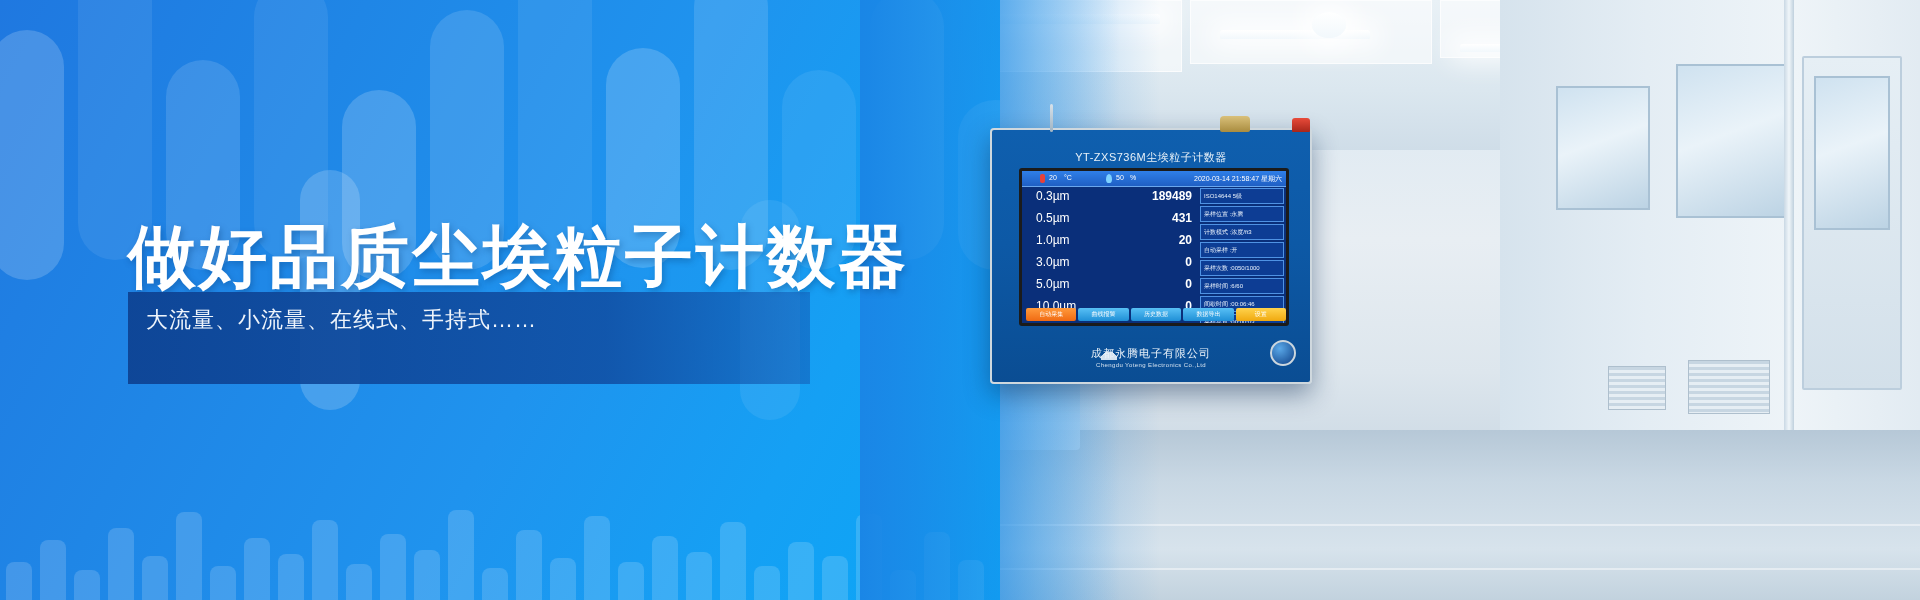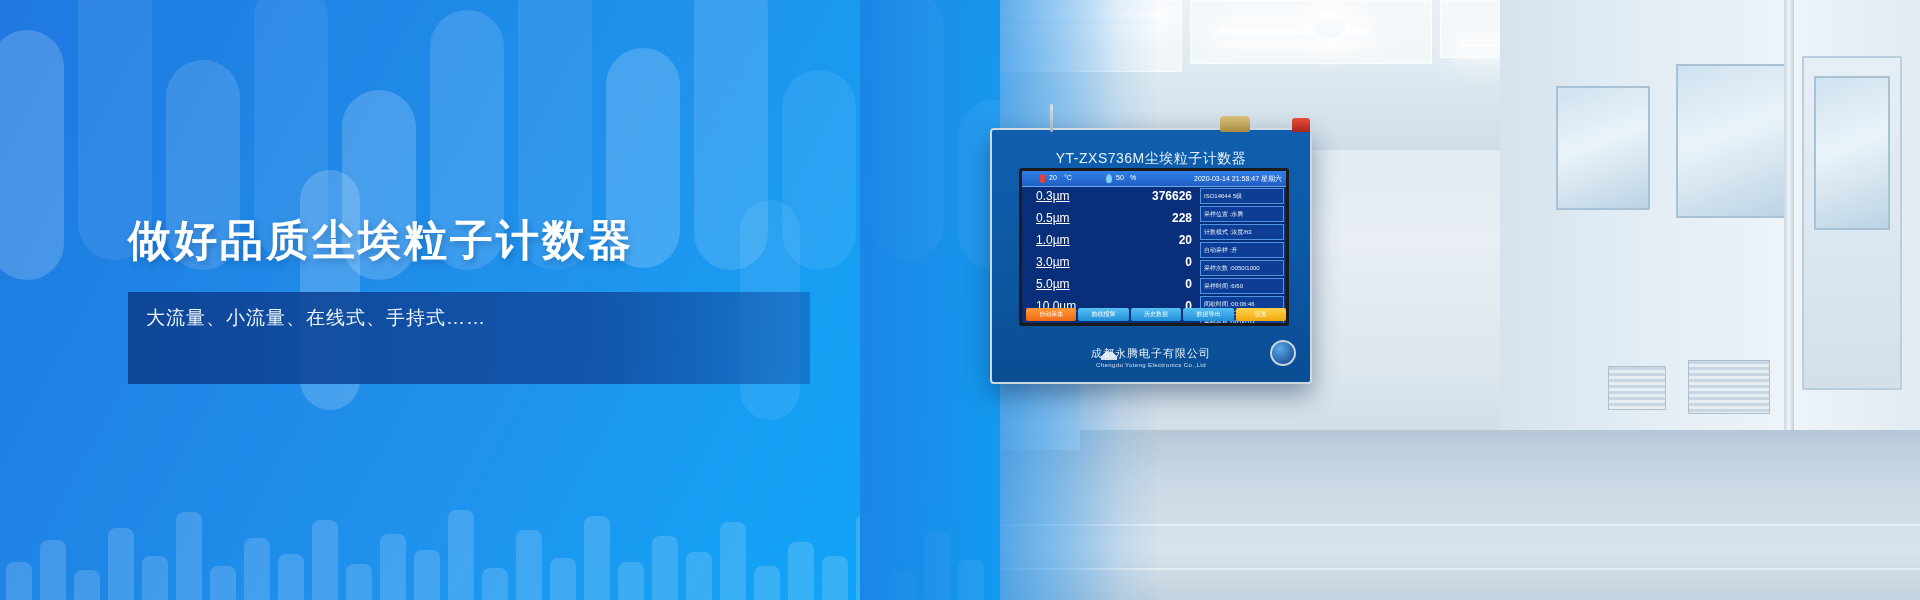--- a/index.html
+++ b/index.html
@@ -76,63 +76,63 @@
 
   
   .h1{
     position:absolute;left:128px;top:122px;
     font-size:64px;font-weight:bold;letter-spacing:2px;
     color:#fdd32a;white-space:nowrap;
     text-shadow:4px 5px 0 #12488f,5px 6px 0 #12488f;
   }
   .h2{
     position:absolute;left:128px;top:212px;
-    font-size:43px;font-weight:bold;letter-spacing:3px;
+    font-size:68px;font-weight:bold;letter-spacing:3px;
     color:#ffffff;white-space:nowrap;
     text-shadow:2px 3px 6px rgba(8,60,120,.35);
   }
   .subband{
     position:absolute;left:128px;top:292px;width:682px;height:92px;
     background:linear-gradient(to right,rgba(13,65,145,.92),rgba(16,78,163,.88) 70%,rgba(18,90,180,.55));
   }
   .subline{
-    position:absolute;left:146px;color:#eef4fb;font-size:19px;
+    position:absolute;left:146px;color:#eef4fb;font-size:22px;
     letter-spacing:1px;white-space:nowrap;text-align:center;
   }
   .subline.a{top:305px;}
   .subline.b{top:345px;}
 
   
   .device{
     position:absolute;left:990px;top:128px;width:318px;height:252px;
     background:linear-gradient(to bottom,#0f5fae 0%,#0d59a6 45%,#0a4d93 100%);
     border:2px solid #cfd8de;border-radius:4px;
     box-shadow:0 10px 26px rgba(8,40,80,.45);
   }
   .dev-title{
     position:absolute;left:0;top:20px;width:318px;text-align:center;
-    color:#e8f1f8;font-size:14px;letter-spacing:.5px;
+    color:#e8f1f8;font-size:11px;letter-spacing:.5px;
   }
   .lcd{
     position:absolute;left:27px;top:38px;width:264px;height:152px;
     background:#0a2f7a;border:3px solid #1b1b1b;border-radius:3px;overflow:hidden;
   }
   .lcd-top{
     position:absolute;left:0;top:0;width:264px;height:15px;
     background:linear-gradient(to bottom,#2f7fe8,#1f5fc4);
     border-bottom:1px solid #6aa7ee;
   }
   .lcd-top span{position:absolute;top:3px;font-size:7px;color:#ffffff;white-space:nowrap;}
   .temp-ic{position:absolute;left:18px;top:3px;width:5px;height:9px;background:#e7413a;border-radius:2px;}
   .hum-ic{position:absolute;left:84px;top:3px;width:6px;height:9px;background:#7fd2ff;border-radius:50% 50% 50% 50%/60% 60% 40% 40%;}
   .t-val{left:27px;} .t-unit{left:42px;} .h-val{left:94px;} .h-unit{left:108px;}
   .stamp{right:4px;}
   .rows{position:absolute;left:0;top:15px;width:176px;height:137px;}
   .prow{position:relative;height:22px;}
-  .psize{position:absolute;left:14px;top:3px;color:#fff;font-size:12px;text-decoration:underline;}
+  .psize{position:absolute;left:14px;top:3px;color:#fff;font-size:12px;}
   .pval{position:absolute;right:6px;top:3px;color:#fff;font-size:12px;font-weight:bold;}
   .sidepanel{position:absolute;left:178px;top:17px;width:84px;}
   .sitem{
     height:14px;margin-bottom:2px;border:1px solid #4f93e4;
     background:#0d3d94;color:#e9f2fc;font-size:6px;
     line-height:14px;padding-left:3px;white-space:nowrap;overflow:hidden;
   }
   .toolbar{position:absolute;left:2px;bottom:2px;width:260px;height:13px;display:flex;gap:2px;padding:0 2px;}
   .tbtn{
     flex:1;background:linear-gradient(to bottom,#ff9a3c,#f06a12);
@@ -253,25 +253,25 @@
         <span class="t-unit">°C</span>
         <div class="hum-ic"></div>
         <span class="h-val">50</span>
         <span class="h-unit">%</span>
         <span class="stamp">2020-03-14 21:58:47 星期六</span>
       </div>
 
       <div class="rows">
         <div class="prow">
           <span class="psize">0.3µm</span>
-          <span class="pval">376626</span>
+          <span class="pval">189489</span>
         </div>
         <div class="prow">
           <span class="psize">0.5µm</span>
-          <span class="pval">228</span>
+          <span class="pval">431</span>
         </div>
         <div class="prow">
           <span class="psize">1.0µm</span>
           <span class="pval">20</span>
         </div>
         <div class="prow">
           <span class="psize">3.0µm</span>
           <span class="pval">0</span>
         </div>
         <div class="prow">

